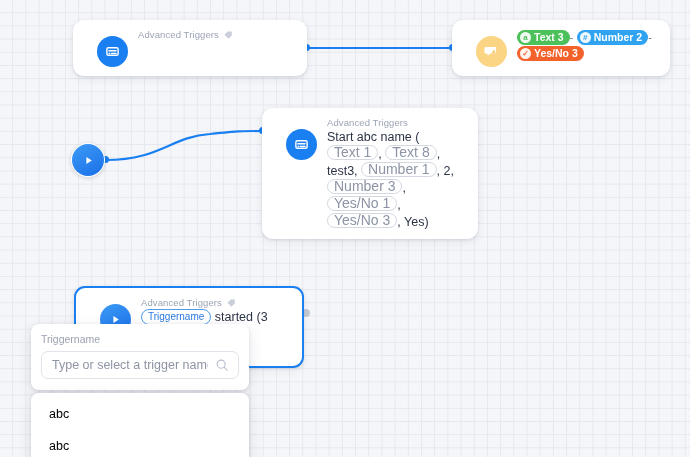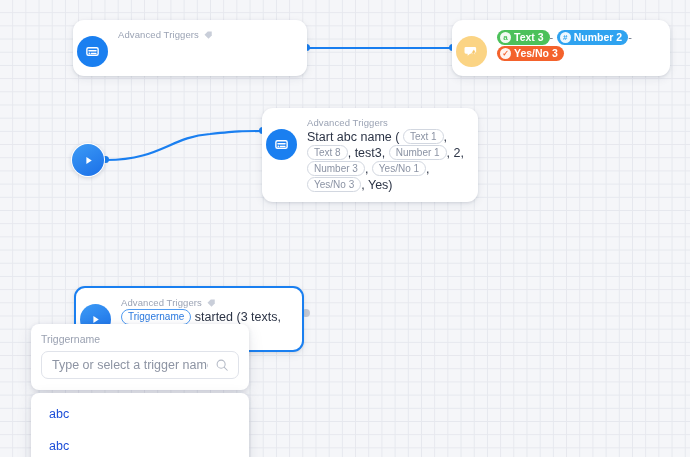--- a/index.html
+++ b/index.html
@@ -38,21 +38,21 @@
 
   
   .node {
     position: absolute;
     background: #ffffff;
     border-radius: 11px;
     box-shadow: 0 1px 3px rgba(32,43,70,.13), 0 3px 10px rgba(32,43,70,.07);
     box-sizing: border-box;
     display: flex;
     align-items: flex-start;
-    padding: 9px 13px 9px 4px;
+    padding: 9px 13px 9px 24px;
   }
   .node.selected {
     border: 2px solid #1a7ff0;
     box-shadow: 0 1px 3px rgba(32,43,70,.10), 0 3px 10px rgba(32,43,70,.06);
   }
 
   .node-icon {
     flex: 0 0 auto;
     width: 31px;
     height: 31px;
@@ -96,21 +96,21 @@
     height: 14px;
     font-size: 10px;
     line-height: 14px;
     white-space: nowrap;
     vertical-align: 1px;
   }
   .pill-ghost {
     border: 1px solid #d2d7e0;
     color: #8b93a4;
     background: #fff;
-    font-size: 10px;
+    font-size: 14px;
     height: 13px;
     line-height: 13px;
     border-radius: 8px;
   }
   .pill-blueline {
     border: 1px solid #4f9bf2;
     color: #2b7ae0;
     background: #fff;
     font-size: 10px;
     height: 14px;
@@ -206,21 +206,21 @@
   .dd-list {
     margin-top: 3px;
     background: #fff;
     border-radius: 8px;
     box-shadow: 0 1px 4px rgba(32,43,70,.12), 0 5px 16px rgba(32,43,70,.10);
     padding: 5px 0 6px 0;
     box-sizing: border-box;
   }
   .dd-option {
     font-size: 12.5px;
-    color: #1d4ed8;
+    color: #000000;
     padding: 9px 10px 9px 18px;
   }
 </style>
 </head>
 <body>
 
 <div id="canvas">
 
   <svg id="edges" viewBox="0 0 690 457" xmlns="http://www.w3.org/2000/svg">
     <path d="M307,48 L452,48" stroke="#1a7ff0" stroke-width="2" fill="none"></path>

